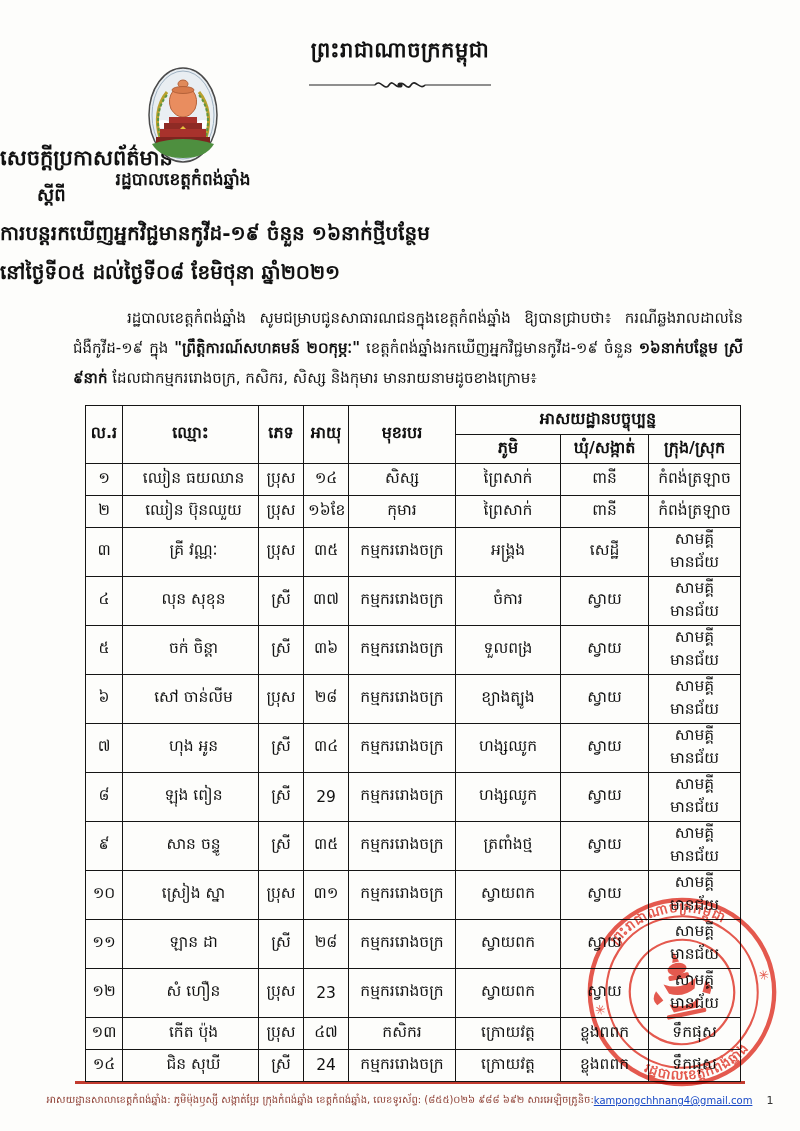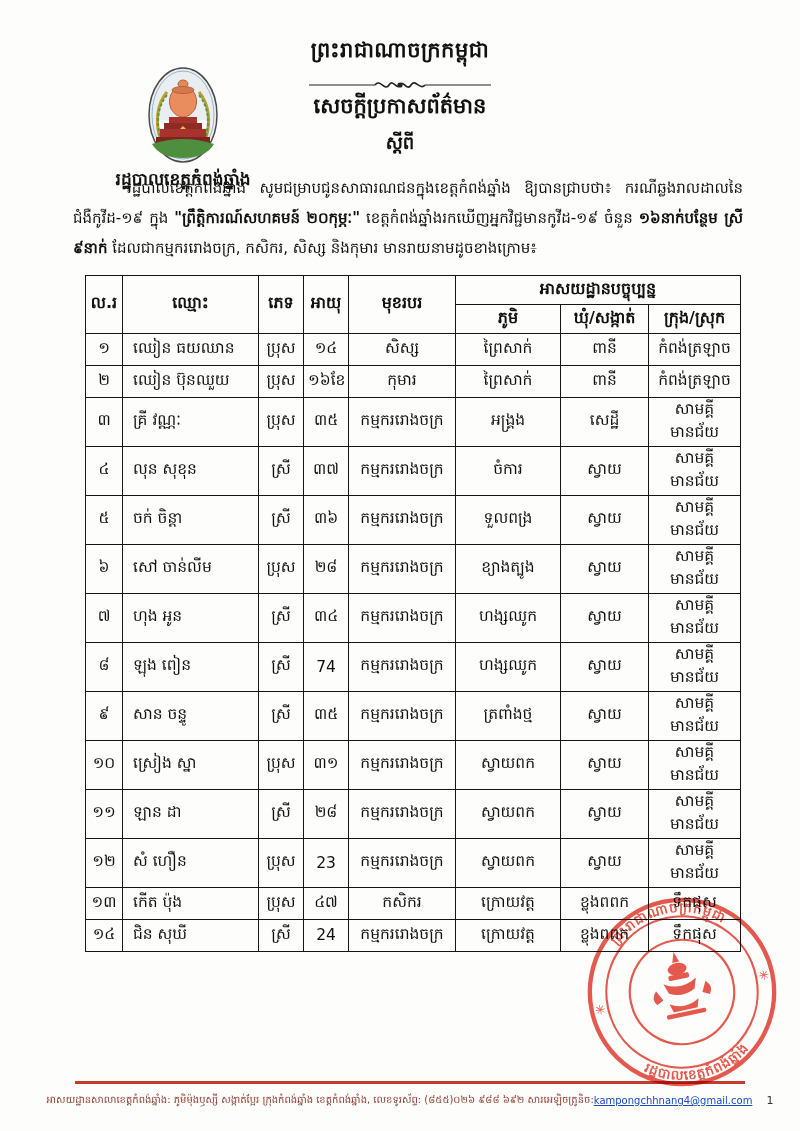--- a/index.html
+++ b/index.html
@@ -11,42 +11,42 @@
   
   .nat-header{padding-top:36px;text-align:center;}
   .kingdom{font-size:21px;font-weight:bold;letter-spacing:.5px;}
   .motto{font-size:19px;font-weight:bold;margin-top:13px;}
   .ornament{margin:10px auto 0;display:block;}
   
   .seal-block{position:absolute;left:78px;top:66px;width:210px;text-align:center;}
   .seal-logo{display:block;margin:0 auto;}
   .org-name{font-size:17px;font-weight:bold;margin-top:4px;white-space:nowrap;}
   
-  .title-block{text-align:center;line-height:1.25;}
+  .title-block{margin-top:52px;line-height:1.25;}
   .t1{font-size:21px;font-weight:bold;}
-  .t2{font-size:18px;font-weight:bold;margin-top:13px;}
+  .t2{font-size:18px;font-weight:bold;margin-top:13px;padding-left:37px;}
   .t3{font-size:20px;font-weight:bold;margin-top:14px;}
   .t4{font-size:20px;font-weight:bold;margin-top:14px;}
   
   .intro{
     margin:18px 57px 0 73px;font-size:15px;line-height:2.0;
     text-align:justify;text-indent:54px;
   }
   .bold{font-weight:bold;}
   
   table.patients{
     border-collapse:collapse;margin:12px 0 0 85px;width:655px;
     font-size:15.5px;table-layout:fixed;position:relative;z-index:1;background:transparent;
   }
   table.patients th,table.patients td{
     border:1.5px solid #151515;padding:1px 4px;text-align:center;vertical-align:middle;
   }
   table.patients th{font-weight:bold;height:26px;font-size:16px;}
   table.patients td{height:29px;}
-  table.patients td.c1{text-align:left;padding-left:10px;margin-left:44px;}
+  table.patients td.c1{text-align:center;padding-left:10px;margin-left:44px;}
   col.w-no{width:37px;}  col.w-name{width:136px;} col.w-sex{width:45px;}
   col.w-age{width:45px;} col.w-occ{width:107px;}  col.w-vil{width:105px;}
   col.w-com{width:88px;} col.w-dis{width:92px;}
   
   .stamp{
     position:absolute;left:582px;top:892px;z-index:2;
     opacity:.85;mix-blend-mode:multiply;pointer-events:none;
   }
   
   .footer{position:absolute;left:0;right:0;top:1081px;}
@@ -97,20 +97,22 @@
       <rect x="9" y="71" width="54" height="6" fill="#7e241f"></rect>
 
       <path d="M5 78 q31 -10 62 0 q-8 14 -31 14 q-23 0 -31 -14 z" fill="#4e8f3f"></path>
     </svg>
     <div class="org-name">រដ្ឋបាលខេត្តកំពង់ឆ្នាំង</div>
   </div>
 
   <div class="title-block">
     <div class="t1">សេចក្តីប្រកាសព័ត៌មាន</div>
     <div class="t2">ស្តីពី</div>
+    <div class="t3">ការបន្តរកឃើញអ្នកវិជ្ជមានកូវីដ-១៩ ចំនួន ១៦នាក់ថ្មីបន្ថែម</div>
+    <div class="t4">នៅថ្ងៃទី០៥ ដល់ថ្ងៃទី០៨ ខែមិថុនា ឆ្នាំ២០២១</div>
   </div>
 
   <p class="intro"><span>រដ្ឋបាលខេត្តកំពង់ឆ្នាំង សូមជម្រាបជូនសាធារណជនក្នុងខេត្តកំពង់ឆ្នាំង ឱ្យបានជ្រាបថា៖ ករណីឆ្លងរាលដាលនៃជំងឺកូវីដ-១៩ ក្នុង </span><span class="bold">"ព្រឹត្តិការណ៍សហគមន៍ ២០កុម្ភៈ"</span><span> ខេត្តកំពង់ឆ្នាំងរកឃើញអ្នកវិជ្ជមានកូវីដ-១៩ ចំនួន </span><span class="bold">១៦នាក់បន្ថែម ស្រី ៩នាក់</span><span> ដែលជាកម្មកររោងចក្រ, កសិករ, សិស្ស និងកុមារ មានរាយនាមដូចខាងក្រោម៖</span></p>
 
   <table class="patients">
     <colgroup>
       <col class="w-no">
         <col class="w-name">
         <col class="w-sex">
         <col class="w-age">
@@ -202,21 +204,21 @@
           <td class="c3">៣៤</td>
           <td class="c4">កម្មកររោងចក្រ</td>
           <td class="c5">ហង្សឈូក</td>
           <td class="c6">ស្វាយ</td>
           <td class="c7">សាមគ្គីមានជ័យ</td>
         </tr>
         <tr>
           <td class="c0">៨</td>
           <td class="c1">ឡុង ពៀន</td>
           <td class="c2">ស្រី</td>
-          <td class="c3">74</td>
+          <td class="c3">29</td>
           <td class="c4">កម្មកររោងចក្រ</td>
           <td class="c5">ហង្សឈូក</td>
           <td class="c6">ស្វាយ</td>
           <td class="c7">សាមគ្គីមានជ័យ</td>
         </tr>
         <tr>
           <td class="c0">៩</td>
           <td class="c1">សាន ចន្ទូ</td>
           <td class="c2">ស្រី</td>
           <td class="c3">៣៥</td>

